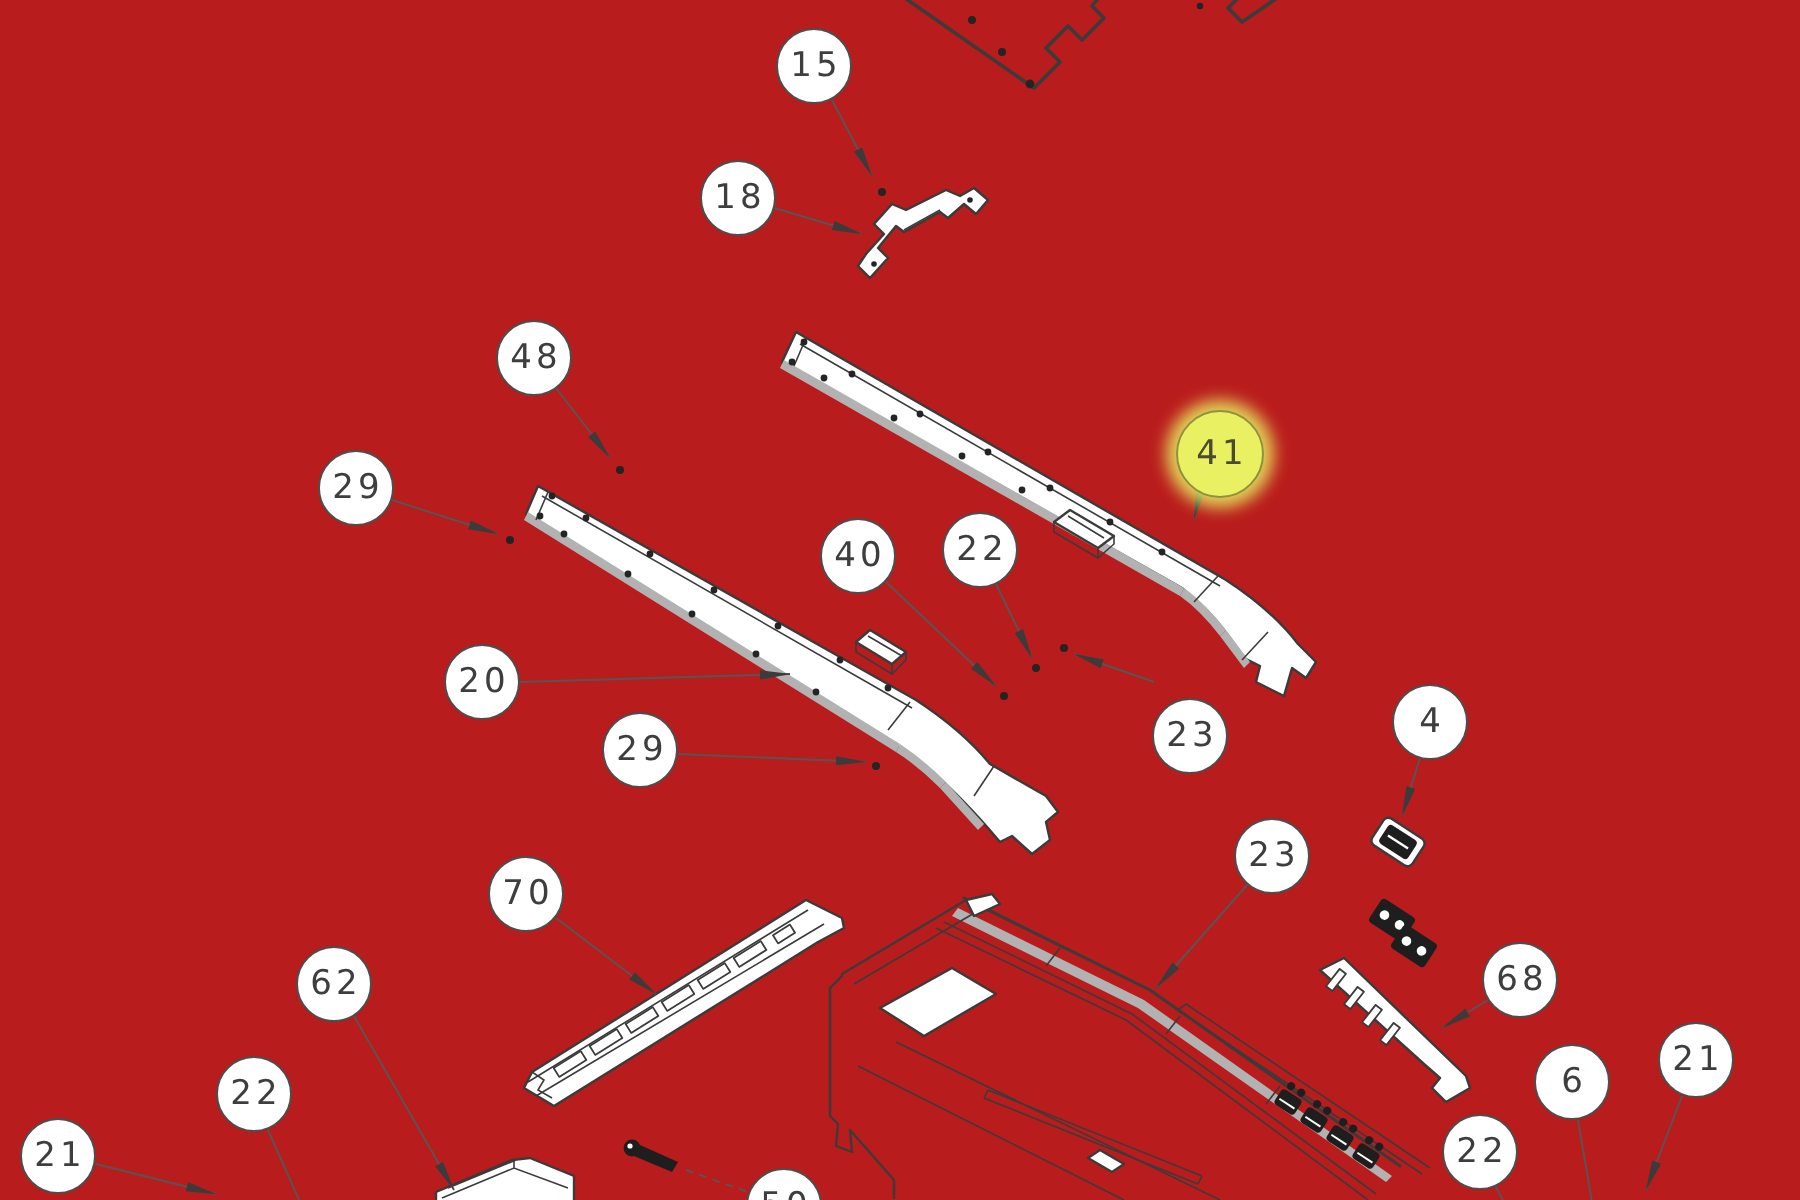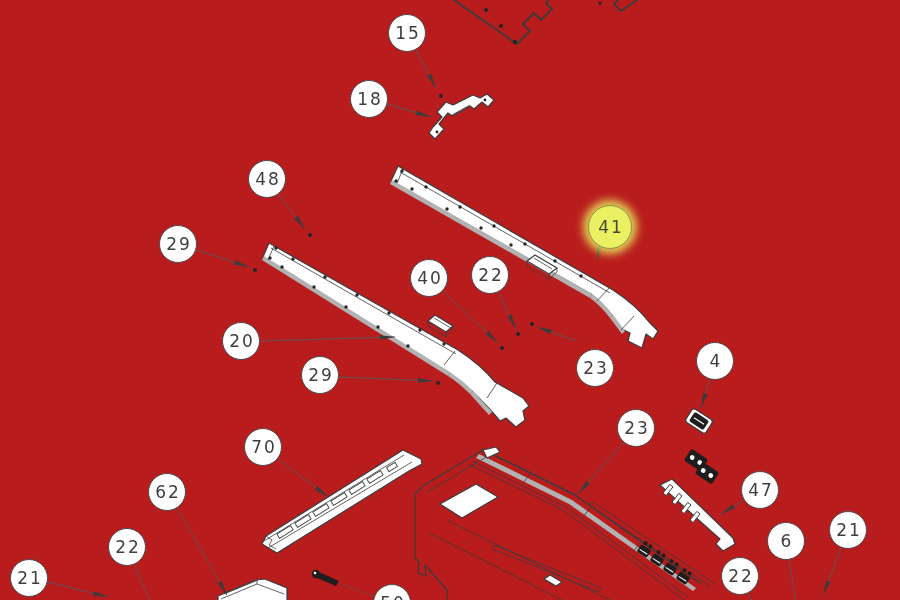--- a/index.html
+++ b/index.html
@@ -238,21 +238,21 @@
 <div class="balloon" style="left:241px;top:341px">20</div>
 <div class="balloon" style="left:320px;top:375px">29</div>
 <div class="balloon" style="left:429px;top:278px">40</div>
 <div class="balloon" style="left:490px;top:275px">22</div>
 <div class="balloon highlighted" style="left: 610px; top: 202px; background-color: rgb(233, 241, 99);">41</div>
 <div class="balloon" style="left:595px;top:368px">23</div>
 <div class="balloon" style="left:715px;top:361px">4</div>
 <div class="balloon" style="left:636px;top:428px">23</div>
 <div class="balloon" style="left:263px;top:447px">70</div>
 <div class="balloon" style="left:167px;top:492px">62</div>
-<div class="balloon" style="left:760px;top:490px">47</div>
+<div class="balloon" style="left:760px;top:490px">68</div>
 <div class="balloon" style="left:127px;top:547px">22</div>
 <div class="balloon" style="left:29px;top:578px">21</div>
 <div class="balloon" style="left:786px;top:541px">6</div>
 <div class="balloon" style="left:848px;top:530px">21</div>
 <div class="balloon" style="left:740px;top:576px">22</div>
 <div class="balloon" style="left:392px;top:603px">50</div>
 
 </div>
 
 </body></html>

